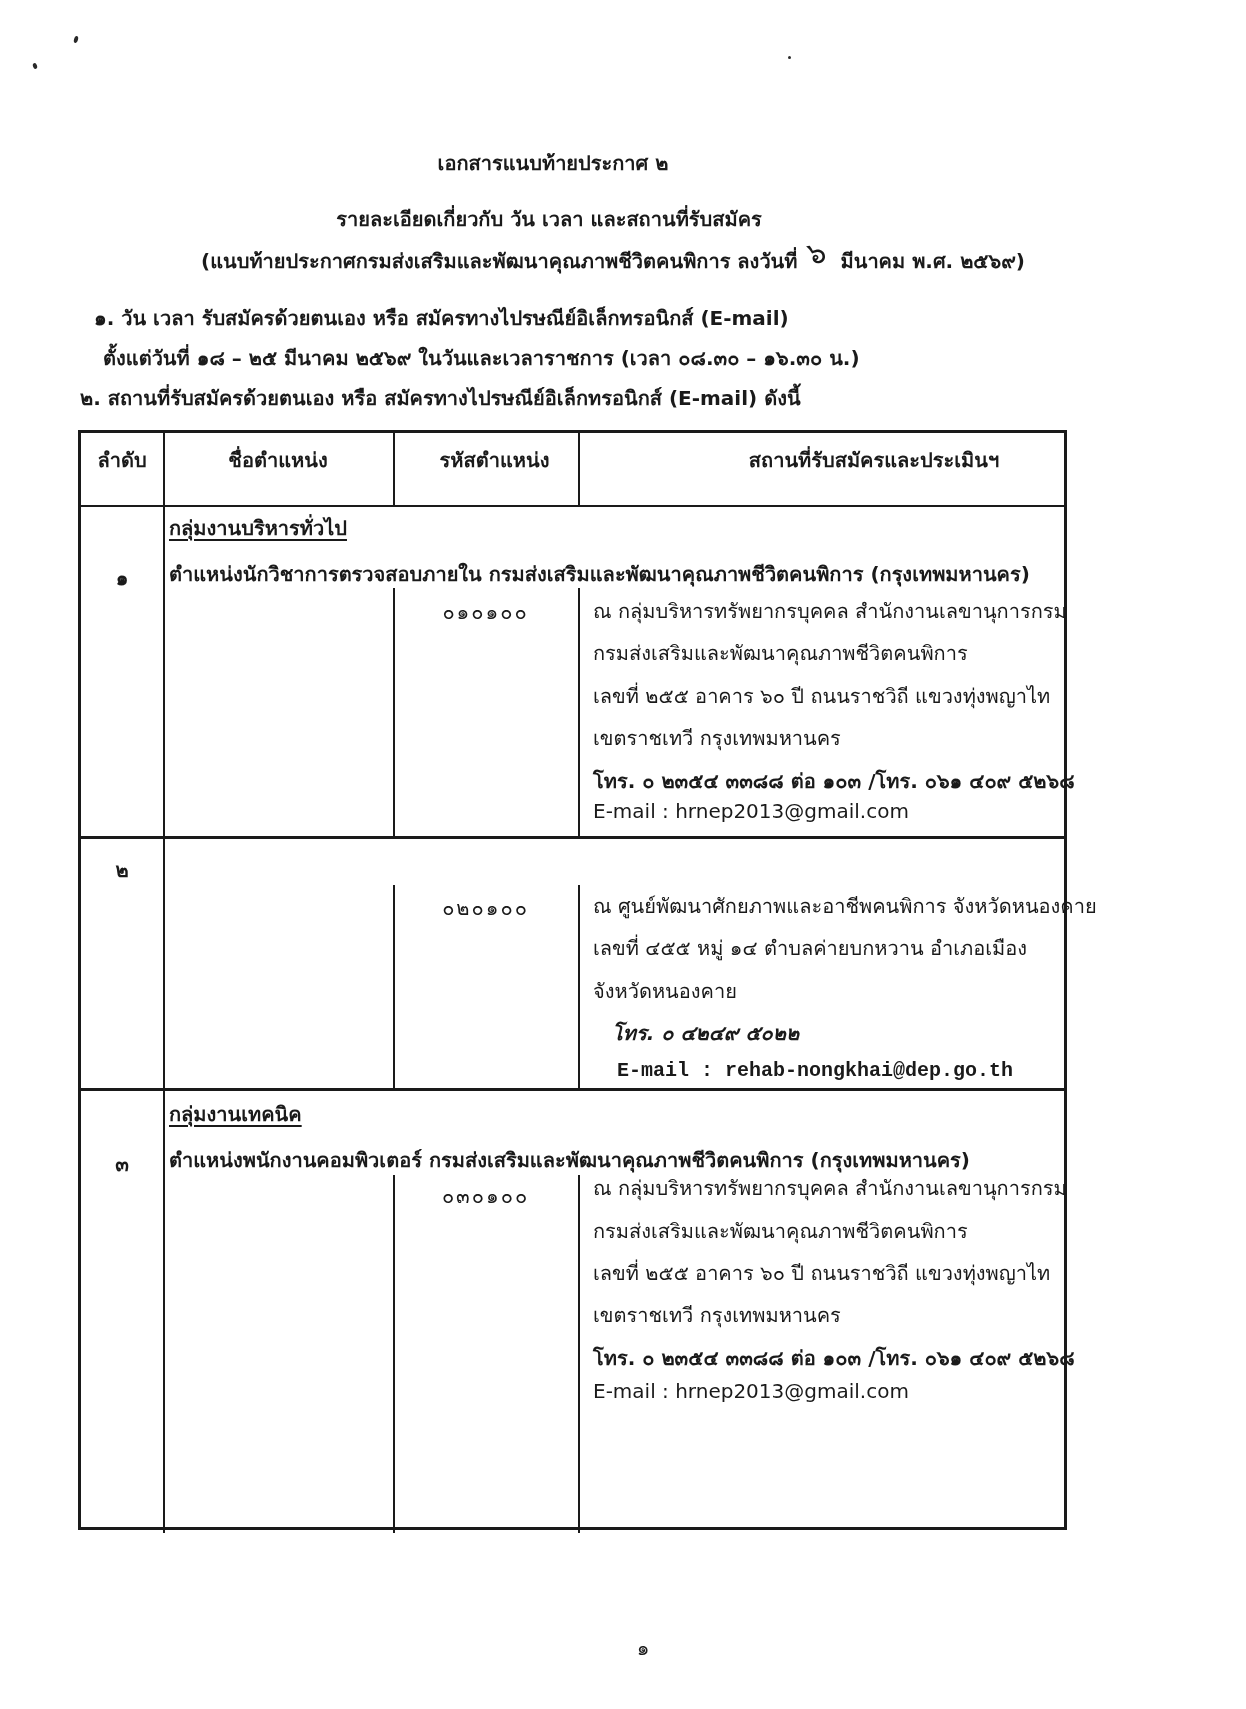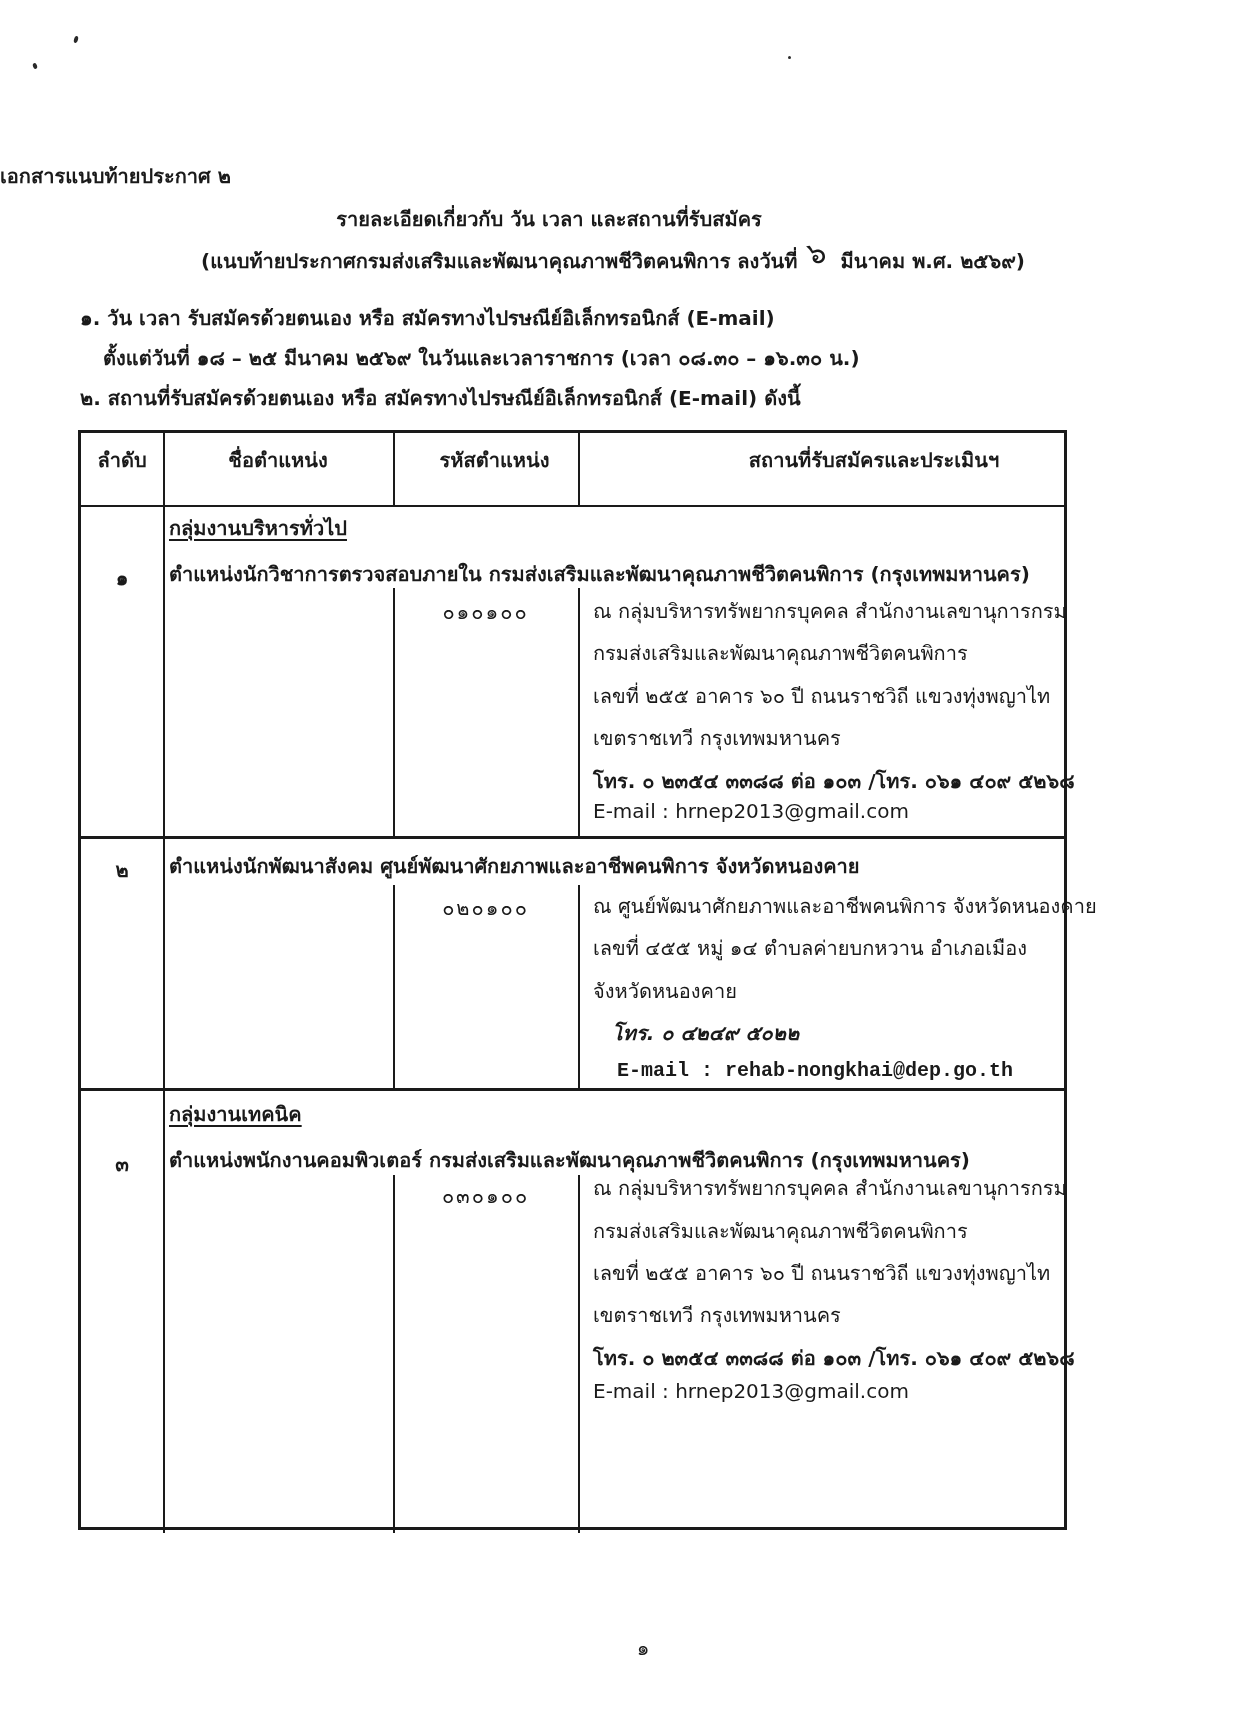--- a/index.html
+++ b/index.html
@@ -34,29 +34,29 @@
 </style>
 </head>
 <body>
 
 <div class="page">
 
   <div class="pen-mark" style="left:74px;top:36px;width:4px;height:7px;transform:rotate(15deg);"></div>
   <div class="pen-mark" style="left:33px;top:63px;width:4px;height:6px;transform:rotate(-20deg);"></div>
   <div class="pen-mark" style="left:788px;top:56px;width:3px;height:3px;"></div>
 
-  <div class="t b" style="left:0;top:161px;width:1106px;text-align:left;">เอกสารแนบท้ายประกาศ ๒</div>
+  <div class="t b" style="left:0;top:148px;width:1106px;text-align:center;">เอกสารแนบท้ายประกาศ ๒</div>
 
   <div class="t b center" style="left:4px;top:204px;width:1090px;">รายละเอียดเกี่ยวกับ วัน เวลา และสถานที่รับสมัคร</div>
 
   <div class="t b center" style="left:0;top:243px;width:1226px;">
     <span>(แนบท้ายประกาศกรมส่งเสริมและพัฒนาคุณภาพชีวิตคนพิการ ลงวันที่</span><span class="hand">๖</span><span>มีนาคม พ.ศ. ๒๕๖๙)</span>
   </div>
 
-  <div class="t b" style="left:80px;top:303px;">๑. วัน เวลา รับสมัครด้วยตนเอง หรือ สมัครทางไปรษณีย์อิเล็กทรอนิกส์ (E-mail)</div>
+  <div class="t b" style="left:94px;top:303px;">๑. วัน เวลา รับสมัครด้วยตนเอง หรือ สมัครทางไปรษณีย์อิเล็กทรอนิกส์ (E-mail)</div>
   <div class="t b" style="left:103px;top:343px;text-align:center;">ตั้งแต่วันที่ ๑๘  –  ๒๕ มีนาคม ๒๕๖๙ ในวันและเวลาราชการ (เวลา ๐๘.๓๐ – ๑๖.๓๐ น.)</div>
   <div class="t b" style="left:80px;top:383px;">๒. สถานที่รับสมัครด้วยตนเอง หรือ สมัครทางไปรษณีย์อิเล็กทรอนิกส์ (E-mail) ดังนี้</div>
 
   <div class="table">
 
     <div class="hline" style="top:72px;height:2px;"></div>
     <div class="hline" style="top:403px;height:3px;"></div>
     <div class="hline" style="top:655px;height:3px;"></div>
 
     <div class="vline" style="left:82px;top:0;height:1100px;"></div>
@@ -81,21 +81,20 @@
     <div class="cell b" style="left:88px;top:126px;">ตำแหน่งนักวิชาการตรวจสอบภายใน กรมส่งเสริมและพัฒนาคุณภาพชีวิตคนพิการ (กรุงเทพมหานคร)</div>
     <div class="cell center" style="left:312px;top:164px;width:185px;letter-spacing:2px;">๐๑๐๑๐๐</div>
     <div class="cell" style="left:512px;top:163px;">ณ กลุ่มบริหารทรัพยากรบุคคล สำนักงานเลขานุการกรม</div>
     <div class="cell" style="left:512px;top:205px;">กรมส่งเสริมและพัฒนาคุณภาพชีวิตคนพิการ</div>
     <div class="cell" style="left:512px;top:248px;">เลขที่ ๒๕๕ อาคาร ๖๐ ปี ถนนราชวิถี แขวงทุ่งพญาไท</div>
     <div class="cell" style="left:512px;top:290px;">เขตราชเทวี กรุงเทพมหานคร</div>
     <div class="cell b" style="left:512px;top:333px;">โทร. ๐ ๒๓๕๔ ๓๓๘๘ ต่อ ๑๐๓ /โทร. ๐๖๑ ๔๐๙ ๕๒๖๘</div>
     <div class="cell" style="left:512px;top:363px;">E-mail : hrnep2013@gmail.com</div>
 
     <div class="cell b center" style="left:0;top:422px;width:82px;">๒</div>
-    <div class="cell b" style="left:88px;top:418px;">ตำแหน่งนักพัฒนาสังคม ศูนย์พัฒนาศักยภาพและอาชีพคนพิการ จังหวัดหนองคาย</div>
     <div class="cell center" style="left:312px;top:460px;width:185px;letter-spacing:2px;">๐๒๐๑๐๐</div>
     <div class="cell" style="left:512px;top:458px;">ณ ศูนย์พัฒนาศักยภาพและอาชีพคนพิการ จังหวัดหนองคาย</div>
     <div class="cell" style="left:512px;top:500px;">เลขที่ ๔๕๕ หมู่ ๑๔ ตำบลค่ายบกหวาน อำเภอเมือง</div>
     <div class="cell" style="left:512px;top:543px;">จังหวัดหนองคาย</div>
     <div class="cell b" style="left:531px;top:585px;font-style:italic;">โทร. ๐ ๔๒๔๙ ๕๐๒๒</div>
     <div class="cell b" style="left:536px;top:623px;font-family:Liberation Mono, monospace;">E-mail : rehab-nongkhai@dep.go.th</div>
 
     <div class="cell b underline" style="left:88px;top:666px;">กลุ่มงานเทคนิค</div>
     <div class="cell b center" style="left:0;top:716px;width:82px;">๓</div>
     <div class="cell b" style="left:88px;top:712px;">ตำแหน่งพนักงานคอมพิวเตอร์ กรมส่งเสริมและพัฒนาคุณภาพชีวิตคนพิการ (กรุงเทพมหานคร)</div>

